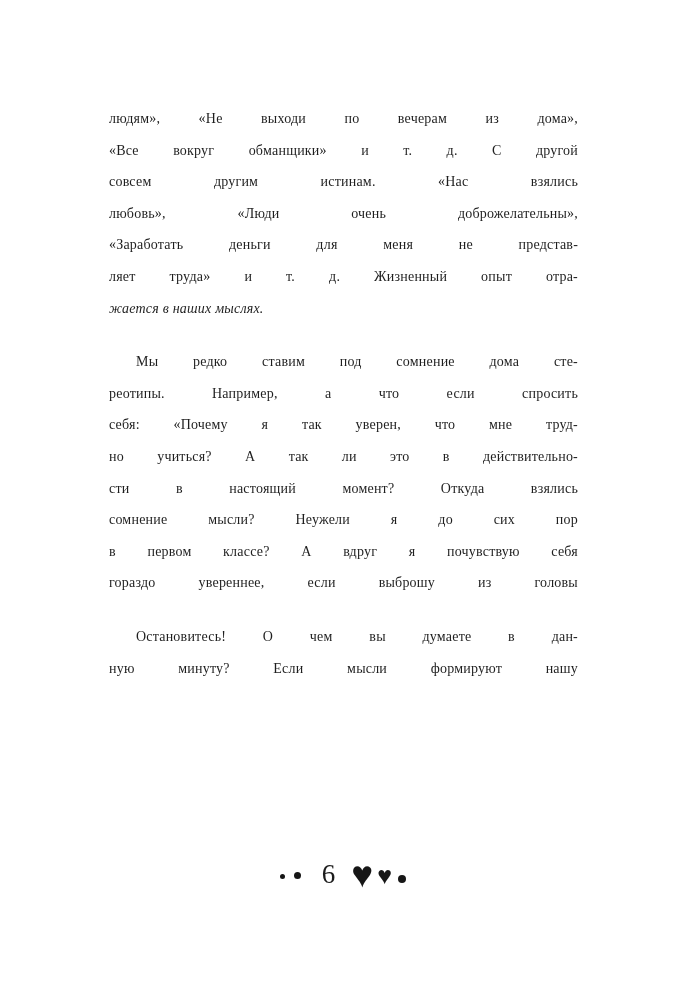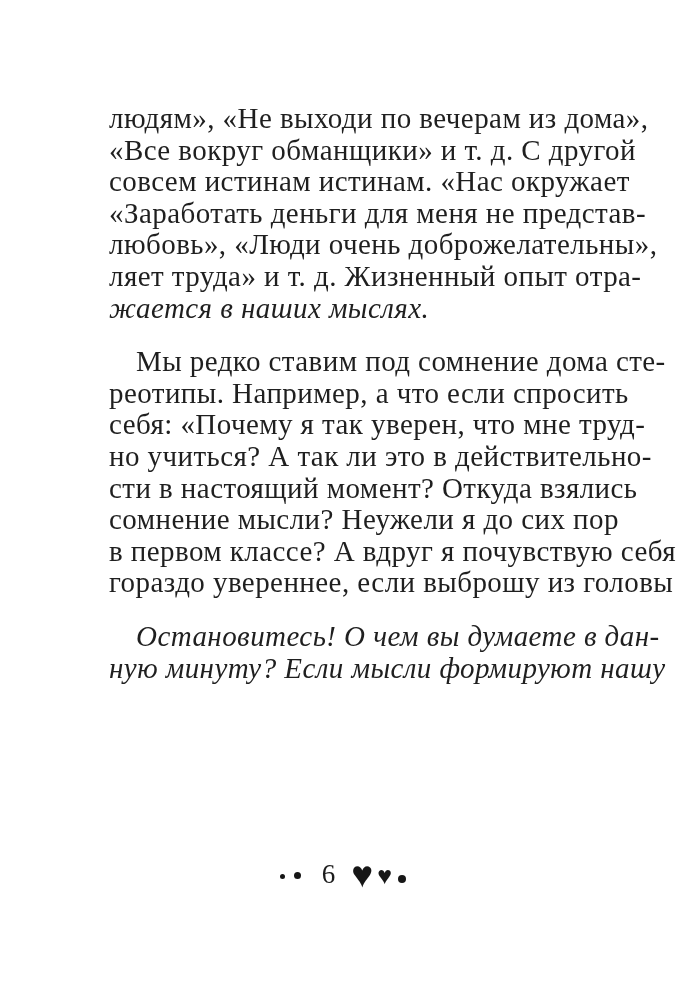--- a/index.html
+++ b/index.html
@@ -18,30 +18,29 @@
     position: absolute;
     inset: 0;
     background: #ffffff;
   }
   .text-block {
     position: absolute;
     left: 109px;
     top: 103px;
     width: 469px;
     color: #1f1f1f;
-    font-size: 29px;
+    font-size: 14px;
     line-height: 31.6px;
     letter-spacing: 0.015em;
   }
   .paragraph {
     margin: 0 0 22px 0;
   }
   .paragraph:last-child {
     margin-bottom: 0;
-    font-style: italic;
   }
   .line {
     text-align: justify;
     text-align-last: justify;
     white-space: nowrap;
   }
   .line.last-left {
     text-align-last: left;
     white-space: normal;
     font-style: italic;
@@ -107,23 +106,23 @@
 </head>
 <body>
 
 <div class="page">
 
   <div class="text-block">
 
     <div class="paragraph">
       <div class="line">людям», «Не выходи по вечерам из дома»,</div>
       <div class="line">«Все вокруг обманщики» и т. д. С другой</div>
-      <div class="line">совсем истинам истинам. «Нас окружает</div>
+      <div class="line">совсем другим истинам. «Нас взялись</div>
+      <div class="line">любовь», «Люди очень доброжелательны»,</div>
       <div class="line">«Заработать деньги для меня не представ-</div>
-      <div class="line">любовь», «Люди очень доброжелательны»,</div>
       <div class="line">ляет труда» и т. д. Жизненный опыт отра-</div>
       <div class="line last-left">жается в наших мыслях.</div>
     </div>
 
     <div class="paragraph">
       <div class="line indent">Мы редко ставим под сомнение дома сте-</div>
       <div class="line">реотипы. Например, а что если спросить</div>
       <div class="line">себя: «Почему я так уверен, что мне труд-</div>
       <div class="line">но учиться? А так ли это в действительно-</div>
       <div class="line">сти в настоящий момент? Откуда взялись</div>

